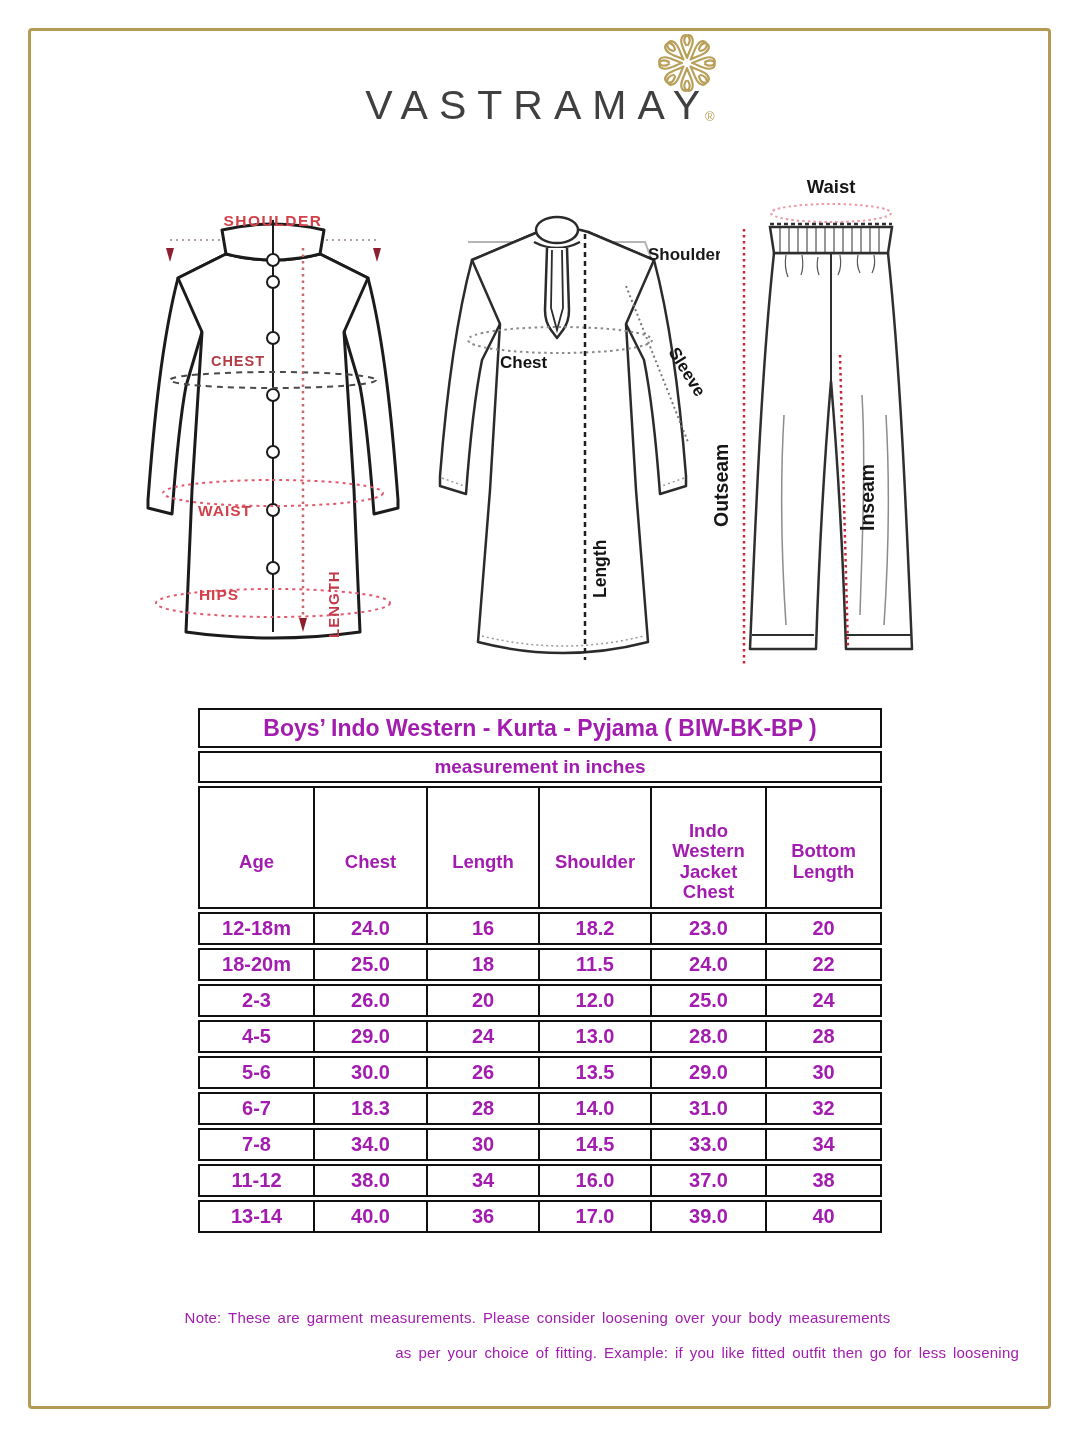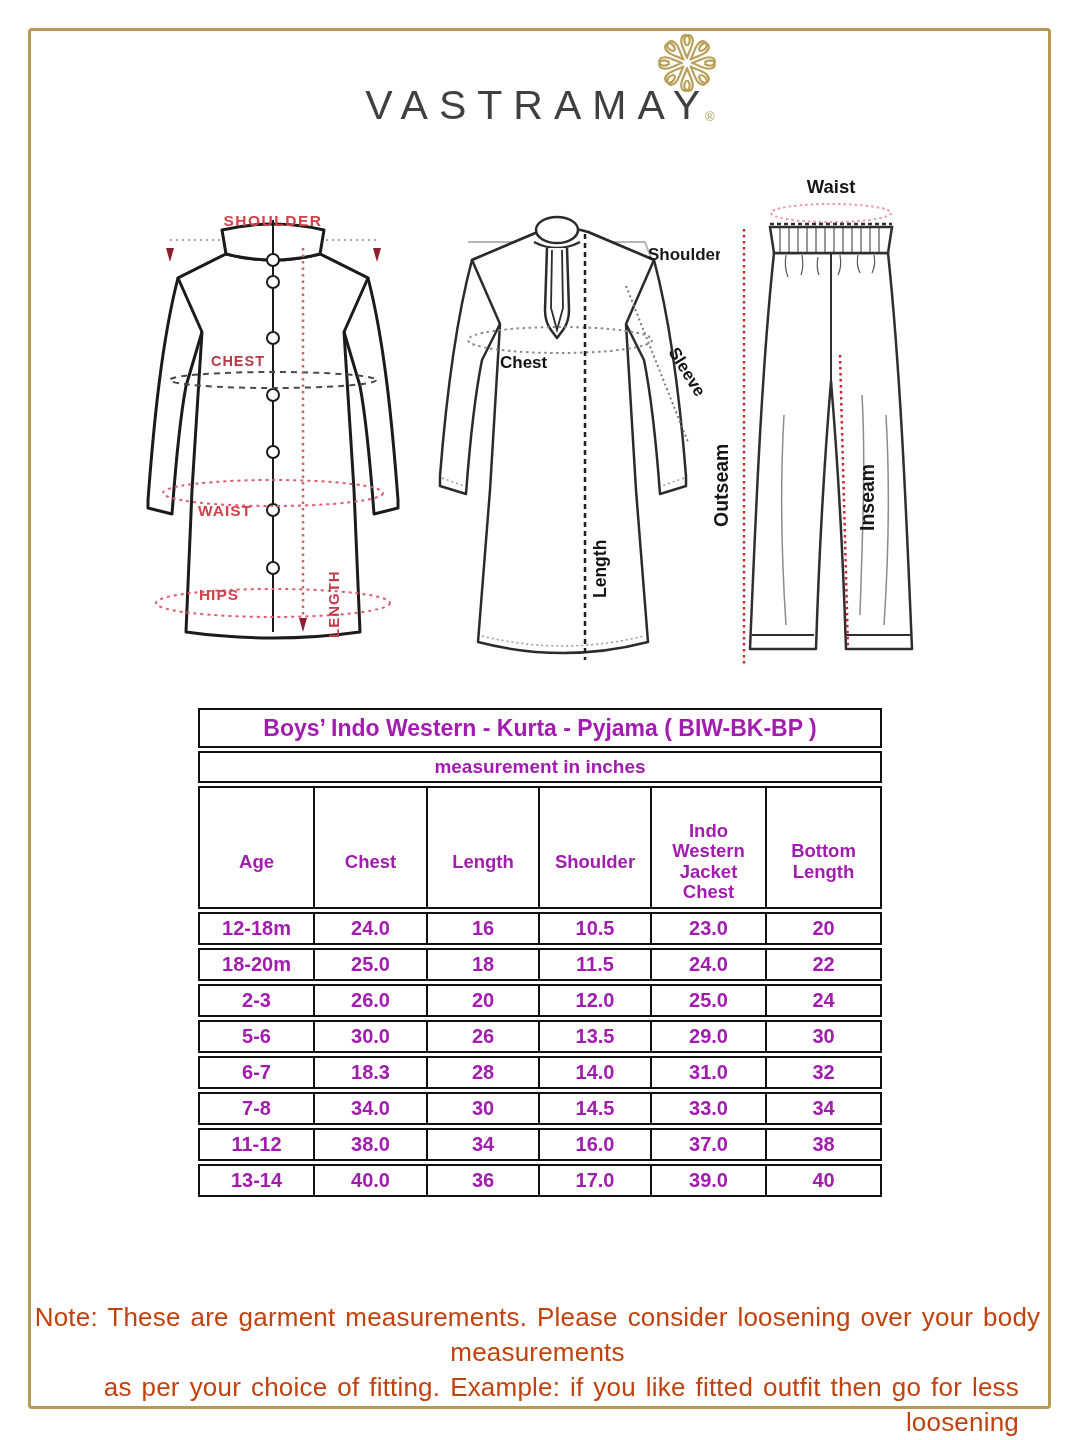--- a/index.html
+++ b/index.html
@@ -28,22 +28,22 @@
     border-top:2.5px solid #101010;border-bottom:2.5px solid #101010;
     border-right:2.5px solid #101010;
     text-align:center;vertical-align:middle;background:#fff;overflow:hidden;
   }
   table.size-table tr td:first-child{border-left:2.5px solid #101010;}
   td.t-title{height:34px;font-size:23px;}
   td.t-sub{height:26px;font-size:19px;}
   td.t-head{height:68px;font-size:18.5px;line-height:1.1;vertical-align:bottom;padding-bottom:5px;}
   td.t-head .hdw{display:inline-block;max-width:86px;margin-top:32px;}
   td.t-cell{height:27px;font-size:20px;}
-  .note{position:absolute;left:30px;top:1300px;width:1015px;color:#c2410c;
-        font-size:26px;line-height:35px;letter-spacing:0.2px;word-spacing:2.5px;}
+  .note{position:absolute;left:30px;top:1300px;width:1015px;color:#a21caf;
+        font-size:15px;line-height:35px;letter-spacing:0.2px;word-spacing:2.5px;}
   .note-l1{text-align:center;}
   .note-l2{text-align:right;padding-right:26px;}
   svg text{font-family:"Liberation Sans", sans-serif;}
 </style>
 </head>
 <body>
 
 <div class="page-border"></div>
 
 <div class="logo-wrap">
@@ -212,41 +212,49 @@
     <td class="t-head"><span class="hdw">Chest</span></td>
     <td class="t-head"><span class="hdw">Length</span></td>
     <td class="t-head"><span class="hdw">Shoulder</span></td>
     <td class="t-head"><span class="hdw">Indo Western Jacket Chest</span></td>
     <td class="t-head"><span class="hdw">Bottom Length</span></td>
   </tr>
   <tr>
     <td class="t-cell">12-18m</td>
     <td class="t-cell">24.0</td>
     <td class="t-cell">16</td>
-    <td class="t-cell">10.5</td>
+    <td class="t-cell">18.2</td>
     <td class="t-cell">23.0</td>
     <td class="t-cell">20</td>
   </tr>
   <tr>
     <td class="t-cell">18-20m</td>
     <td class="t-cell">25.0</td>
     <td class="t-cell">18</td>
     <td class="t-cell">11.5</td>
     <td class="t-cell">24.0</td>
     <td class="t-cell">22</td>
   </tr>
   <tr>
     <td class="t-cell">2-3</td>
     <td class="t-cell">26.0</td>
     <td class="t-cell">20</td>
     <td class="t-cell">12.0</td>
     <td class="t-cell">25.0</td>
     <td class="t-cell">24</td>
   </tr>
   <tr>
+    <td class="t-cell">4-5</td>
+    <td class="t-cell">29.0</td>
+    <td class="t-cell">24</td>
+    <td class="t-cell">13.0</td>
+    <td class="t-cell">28.0</td>
+    <td class="t-cell">28</td>
+  </tr>
+  <tr>
     <td class="t-cell">5-6</td>
     <td class="t-cell">30.0</td>
     <td class="t-cell">26</td>
     <td class="t-cell">13.5</td>
     <td class="t-cell">29.0</td>
     <td class="t-cell">30</td>
   </tr>
   <tr>
     <td class="t-cell">6-7</td>
     <td class="t-cell">18.3</td>

